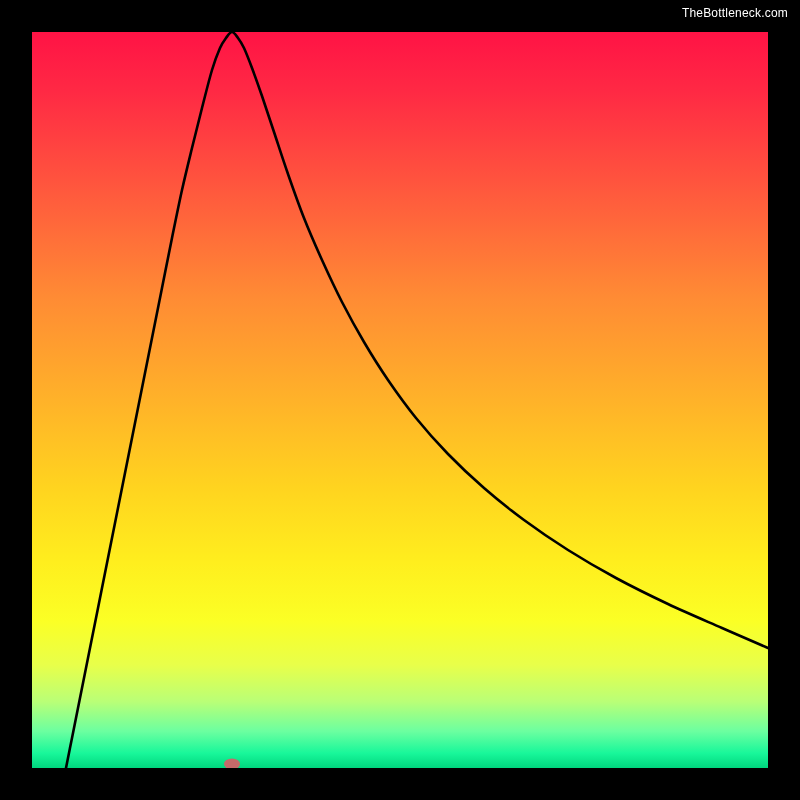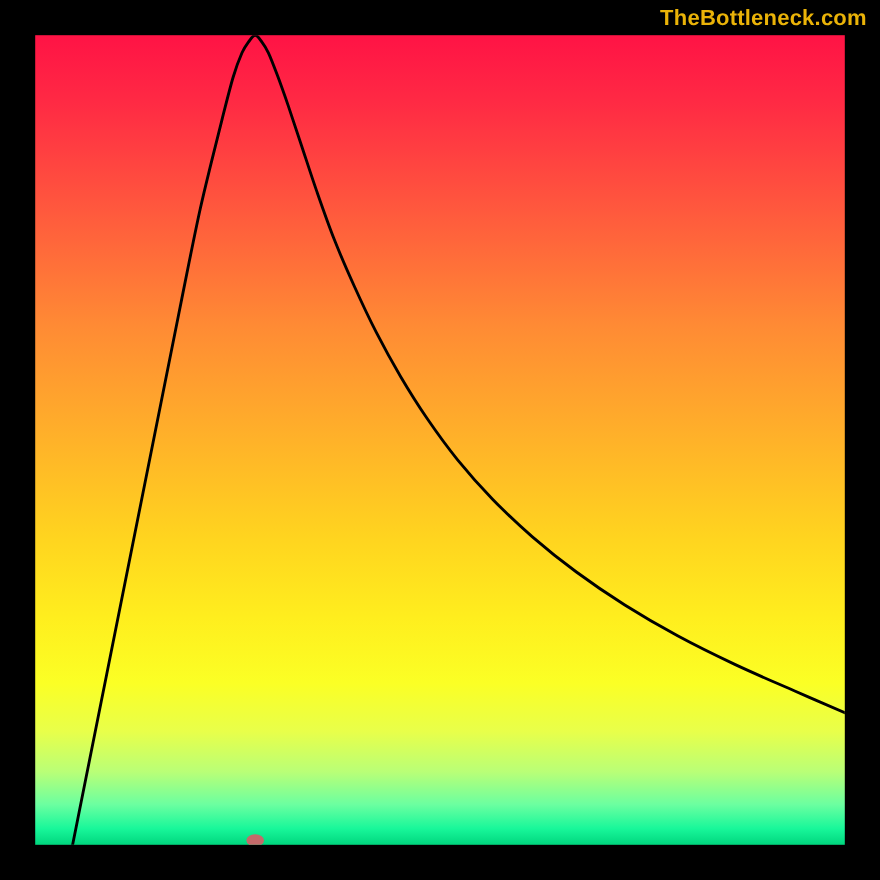--- a/index.html
+++ b/index.html
@@ -44,23 +44,23 @@
     position: absolute;
     left: 0;
     top: 0;
     width: 736px;
     height: 736px;
   }
   .watermark {
     position: absolute;
     top: 6px;
     right: 12px;
-    color: #eab308;
-    font-size: 20px;
-    font-weight: 700;
+    color: #ffffff;
+    font-size: 12px;
+    font-weight: 400;
     letter-spacing: 0.2px;
     user-select: none;
   }
 </style>
 </head>
 <body>
 
 <div class="frame">
   <div class="watermark">TheBottleneck.com</div>
 

